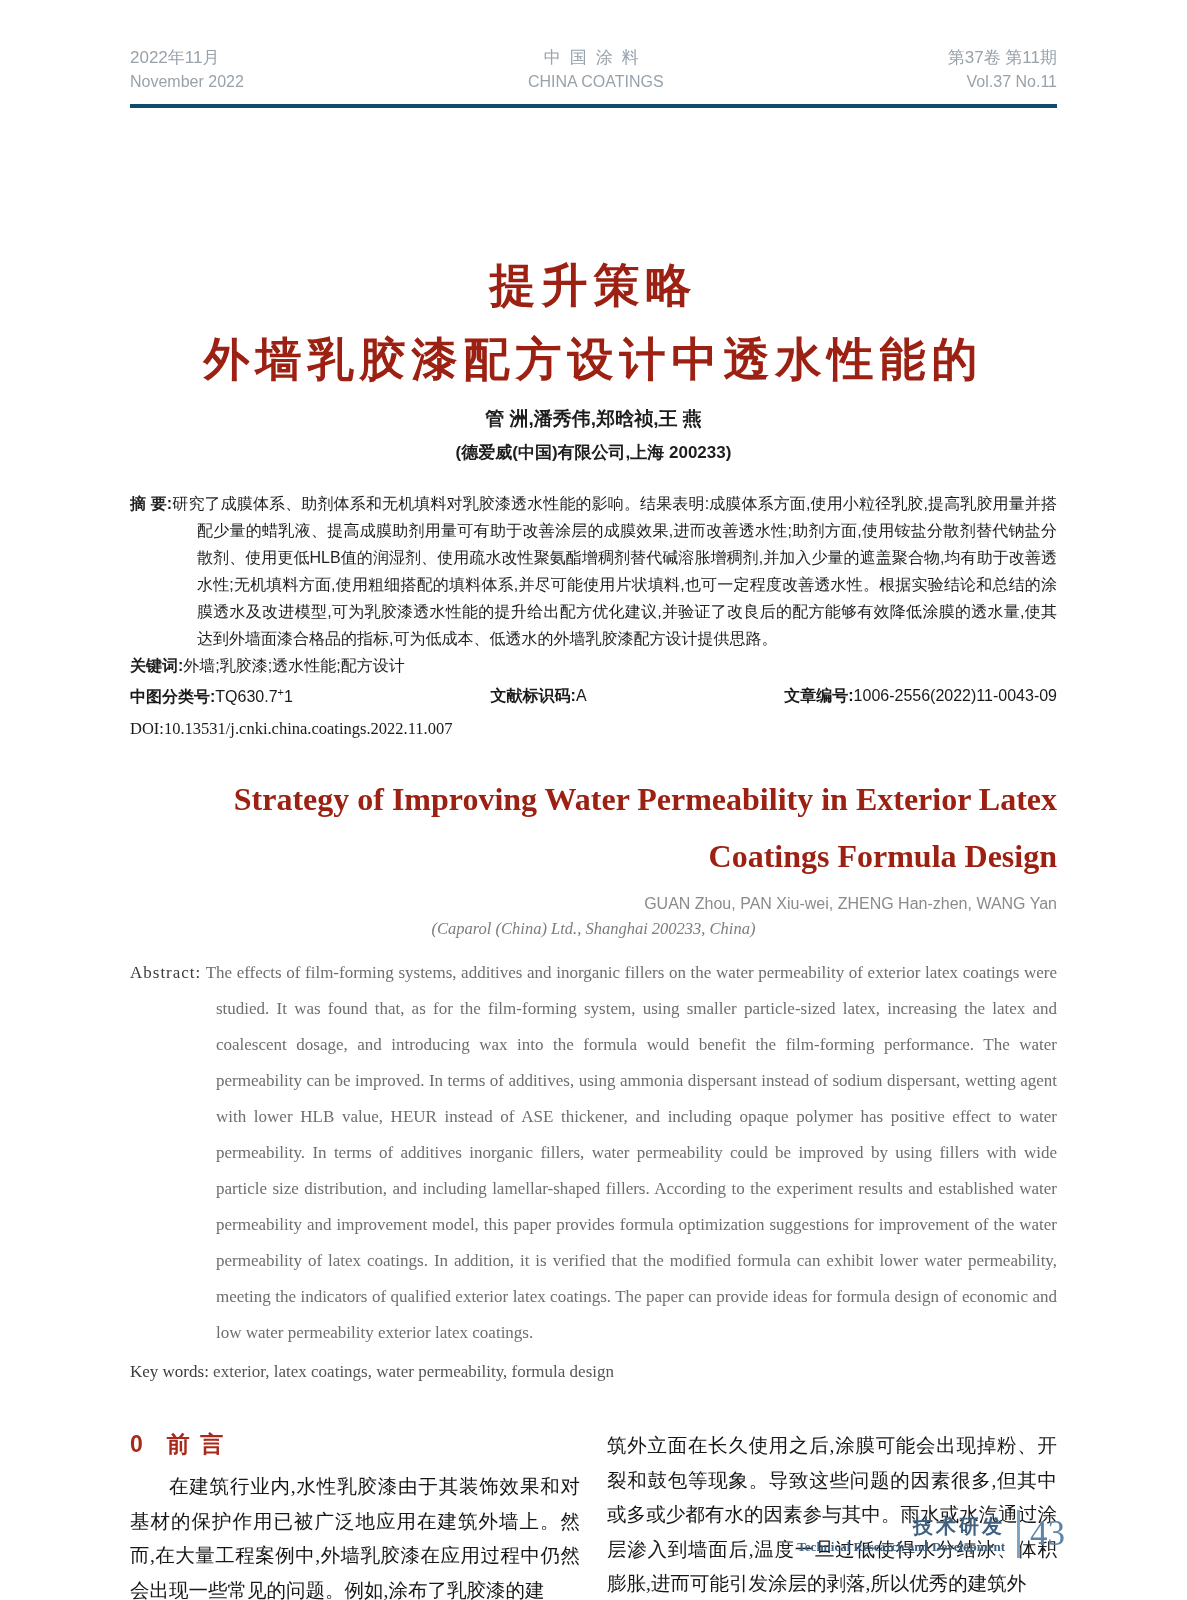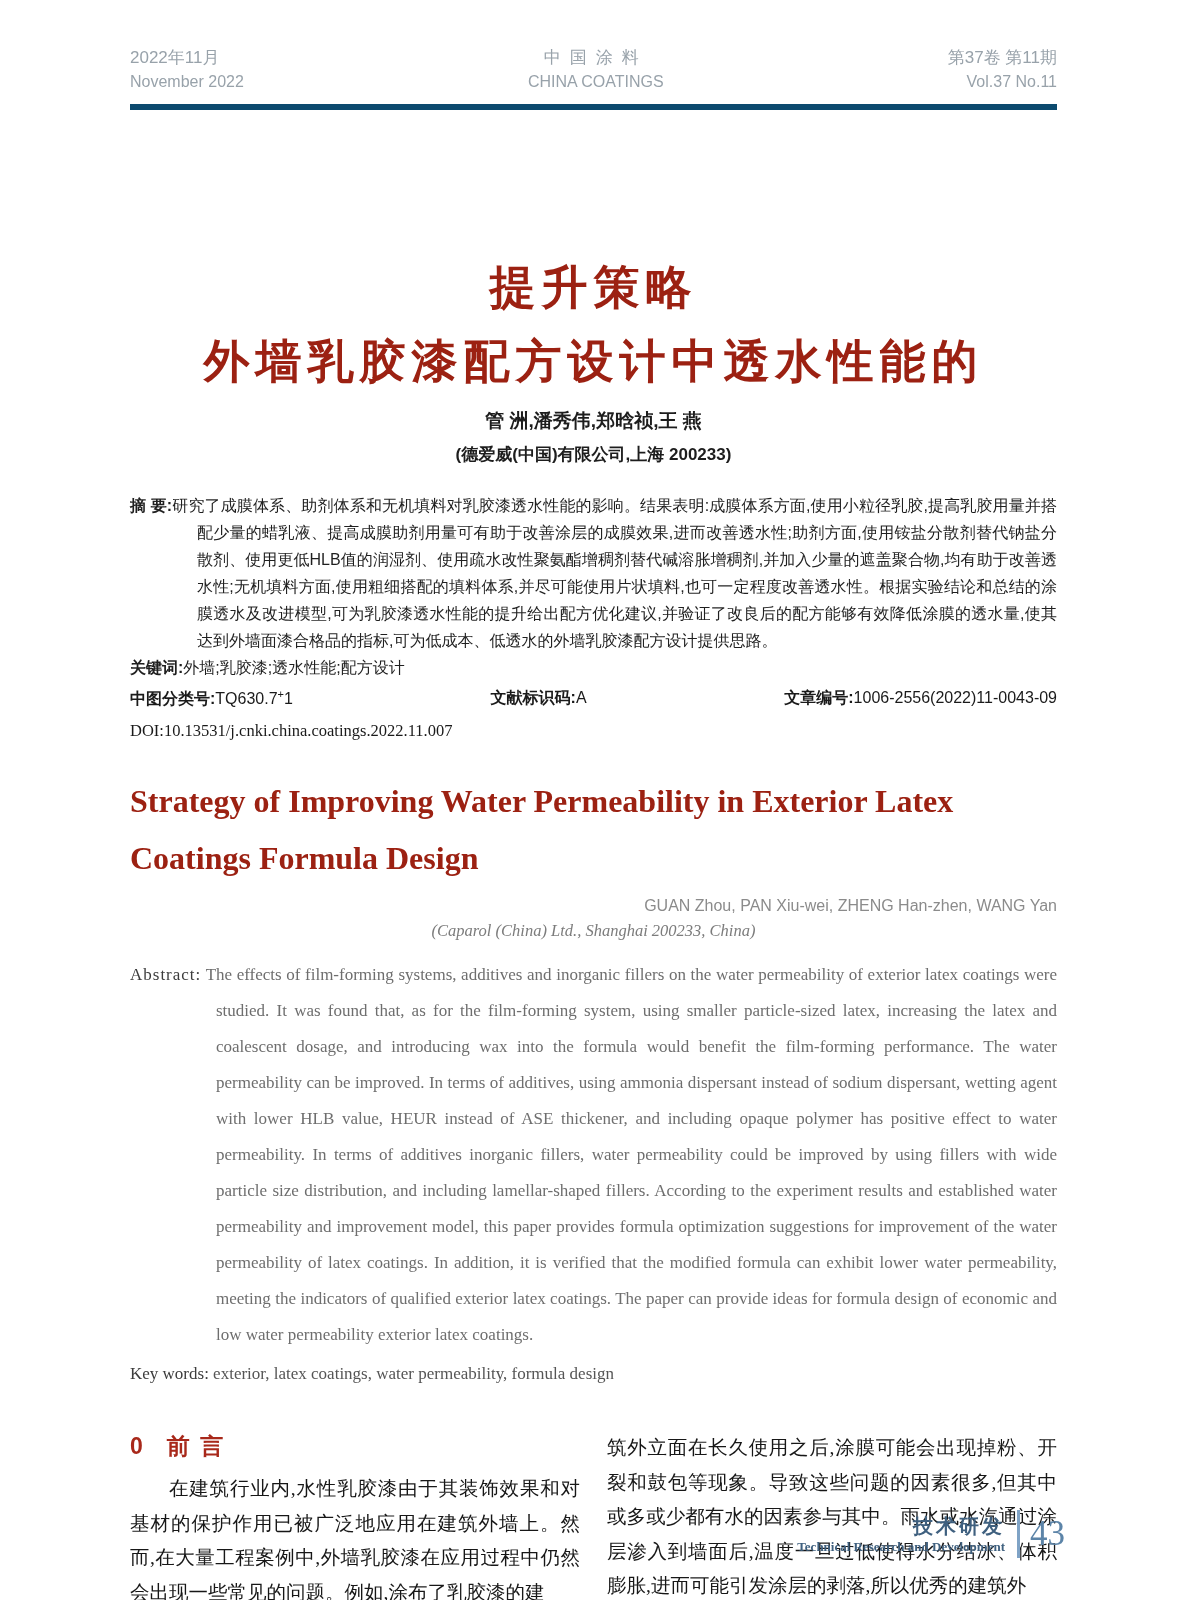--- a/index.html
+++ b/index.html
@@ -15,21 +15,21 @@
     color: #222;
   }
   .content { width: 927px; margin: 0 auto; padding-top: 46px; }
 
   
   .jheader {
     display: flex;
     justify-content: space-between;
     align-items: flex-end;
     color: #98a2aa;
-    border-bottom: 6px solid #0c4a6e;
+    border-bottom: 4px solid #0c4a6e;
     padding-bottom: 10px;
   }
   .jheader .cell { line-height: 24px; font-size: 17px; }
   .jheader .cell .en { font-size: 16px; }
   .jheader .c-center { text-align: center; }
   .jheader .c-center .cn { letter-spacing: 9px; }
   .jheader .c-right { text-align: right; }
 
   
   .title-cn {
@@ -70,21 +70,21 @@
   .doi-line {
     margin-top: 11px;
     font-family: "Liberation Serif", serif;
     font-size: 16.5px;
     color: #1a1a1a;
   }
 
   
   .title-en {
     margin-top: 32px;
-    text-align: left;
+    text-align: right;
     font-family: "Liberation Serif", serif;
     font-weight: bold;
     font-size: 32px;
     line-height: 57px;
     color: #9c2112;
   }
   .authors-en { margin-top: 10px; text-align: right; font-size: 16px; color: #8b8b8b; }
   .affil-en {
     margin-top: 6px;
     text-align: center;

